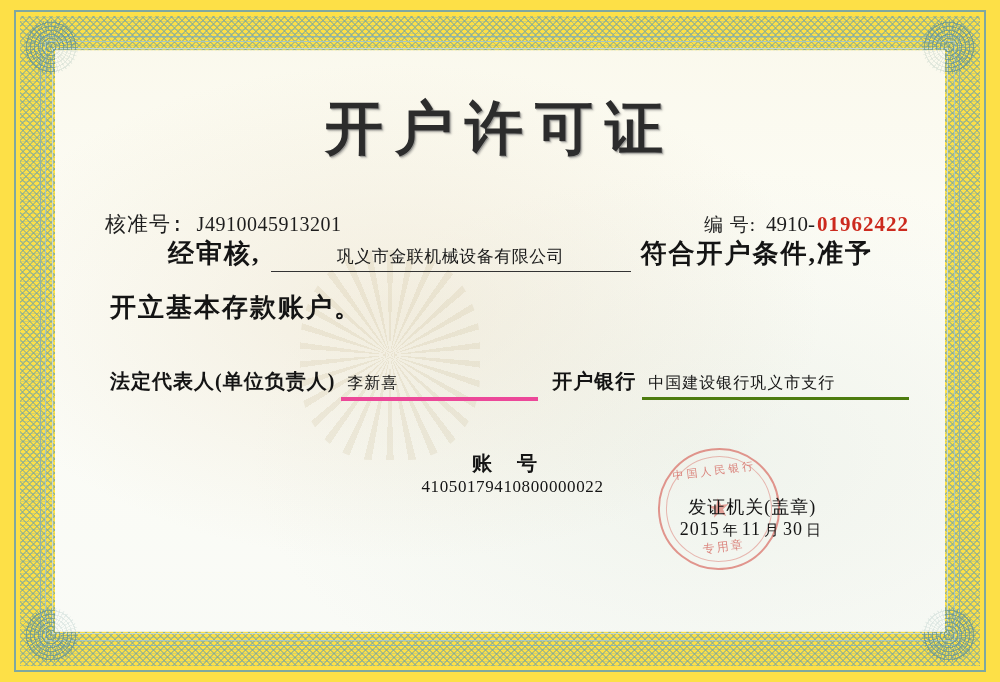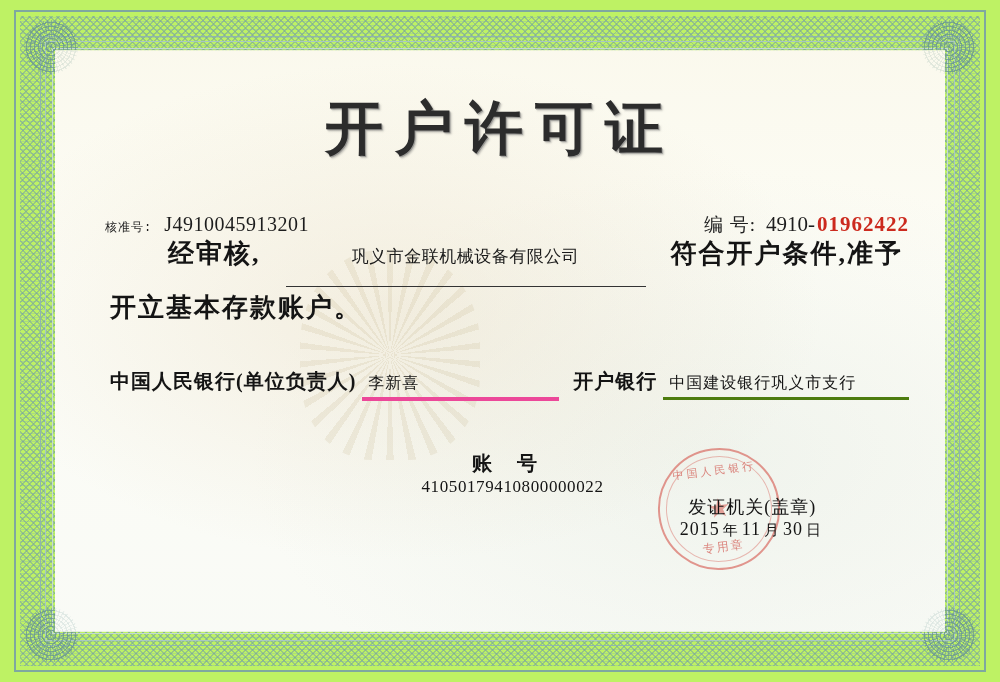--- a/index.html
+++ b/index.html
@@ -11,21 +11,21 @@
     width: 1000px;
     height: 682px;
     font-family: "Liberation Serif", serif;
     overflow: hidden;
   }
 
   .certificate {
     position: relative;
     width: 1000px;
     height: 682px;
-    background: #bef264;
+    background: #fde047;
     box-sizing: border-box;
   }
 
   
   .border-outer {
     position: absolute;
     left: 14px; top: 10px; right: 14px; bottom: 10px;
     border: 2px solid #7fa8a0;
     box-sizing: border-box;
   }
@@ -143,21 +143,21 @@
     top: 118px;
     left: 50px;
     right: 36px;
     display: flex;
     align-items: baseline;
     justify-content: space-between;
     font-size: 19px;
     color: #1d1d1d;
   }
   .approval-left { display: flex; align-items: baseline; }
-  .approval-label { font-size: 12px; letter-spacing: 1px; font-family: Liberation Mono, monospace; }
+  .approval-label { font-size: 21px; letter-spacing: 1px; font-family: Liberation Mono, monospace; }
   .approval-value {
     font-family: "Liberation Serif", serif;
     font-size: 20px;
     margin-left: 12px;
     letter-spacing: 0.5px;
   }
   .approval-right { display: flex; align-items: baseline; margin-top: 44px; }
   .serial-label { font-size: 19px; letter-spacing: 1px; }
   .serial-prefix { font-size: 21px; margin-left: 10px; }
   .serial-number {
@@ -172,32 +172,31 @@
     position: absolute;
     top: 186px;
     left: 55px;
     right: 36px;
     display: flex;
     align-items: baseline;
     font-size: 26px;
     font-weight: bold;
     color: #141414;
     letter-spacing: 2px;
-    gap: 15px;
   }
   .body-line-1 .lead { margin-left: 58px; }
   .company-blank {
     flex: 0 0 360px;
     margin: 0 10px;
     border-bottom: 1px solid #333;
     text-align: center;
     font-size: 17px;
     font-weight: normal;
     letter-spacing: 0.5px;
-    padding-bottom: 18px;
+    padding-bottom: 3px;
     color: #1a1a1a;
   }
   .body-line-2 {
     position: absolute;
     top: 240px;
     left: 55px;
     font-size: 26px;
     font-weight: bold;
     color: #141414;
     letter-spacing: 2px;
@@ -365,21 +364,21 @@
 
     <div class="body-line-1">
       <span class="lead">经审核,</span>
       <span class="company-blank">巩义市金联机械设备有限公司</span>
       <span>符合开户条件,准予</span>
     </div>
 
     <div class="body-line-2">开立基本存款账户。</div>
 
     <div class="row-rep">
-      <span class="rep-label">中国人民银行(单位负责人)</span>
+      <span class="rep-label">法定代表人(单位负责人)</span>
       <span class="rep-blank">李新喜</span>
       <span class="bank-label">开户银行</span>
       <span class="bank-blank">中国建设银行巩义市支行</span>
     </div>
 
     <div class="row-account">
       <span class="account-label">账 号</span>
       <span class="account-blank">41050179410800000022</span>
     </div>
 

